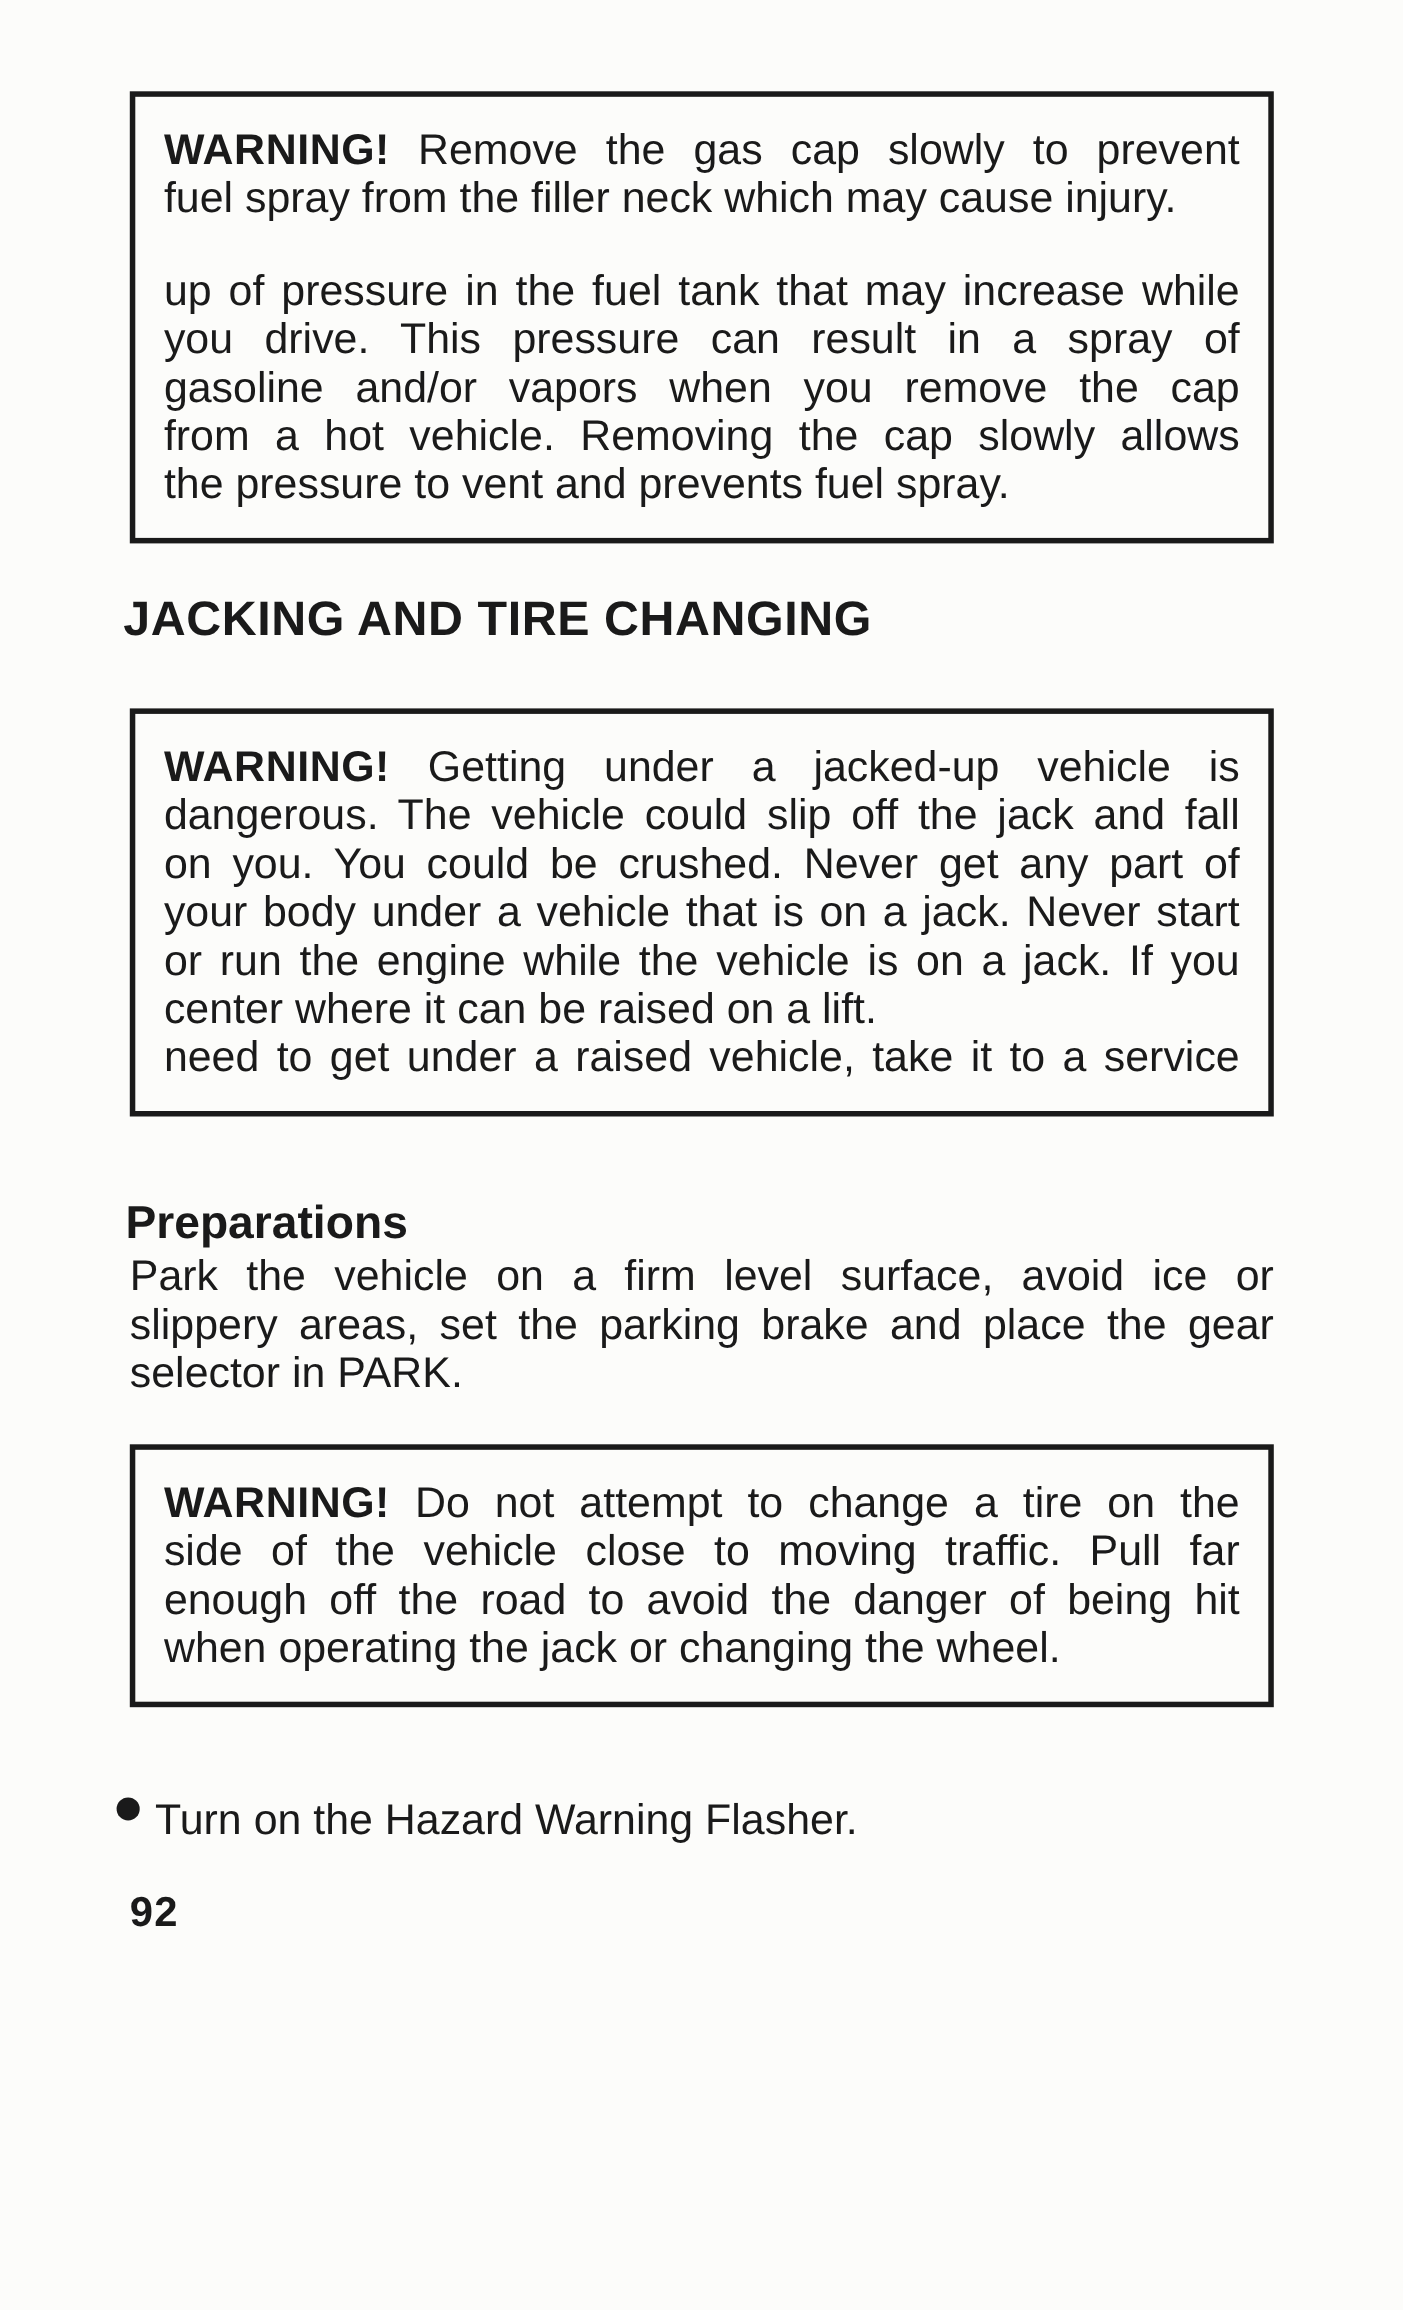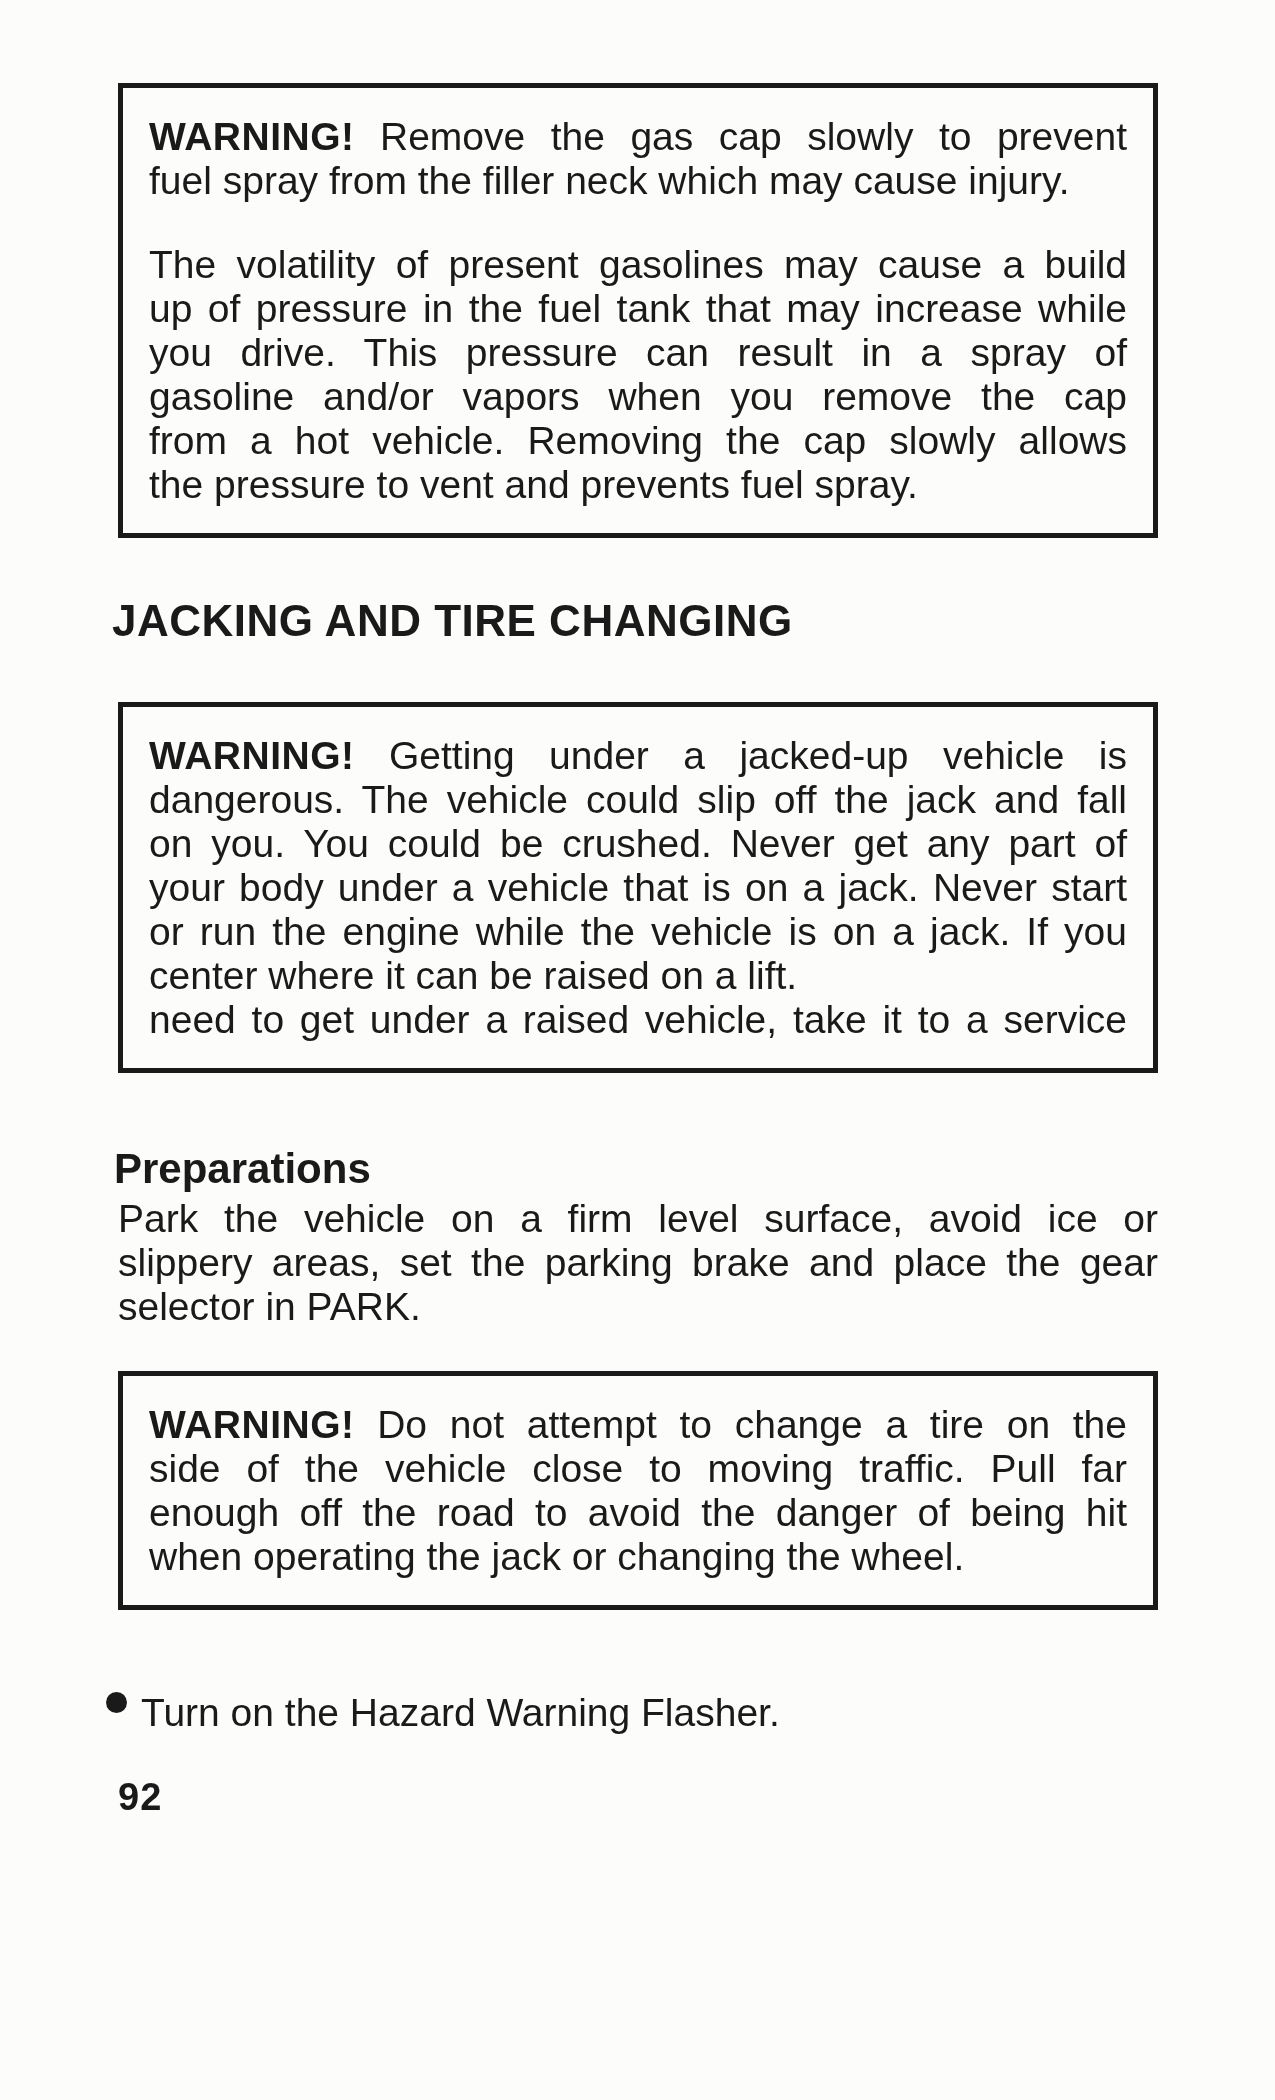--- a/index.html
+++ b/index.html
@@ -41,21 +41,21 @@
     letter-spacing:0;
   }
   .jline.final{
     text-align-last:left;
   }
   .warn{
     font-weight:700;
     letter-spacing:0.5px;
   }
   .section-heading{
-    margin:58px 0 0 -6px;
+    margin:44px 0 0 -6px;
     font-size:44px;
     line-height:50px;
     font-weight:700;
     letter-spacing:0.5px;
   }
   .box2{margin-top:56px;}
   .sub-heading{
     margin:72px 0 4px -4px;
     font-size:42px;
     line-height:48px;
@@ -94,21 +94,20 @@
 
 <div class="page">
   <div class="content">
 
     <div class="warning-box box1">
         <div class="par">
           <div class="jline"><strong class="warn">WARNING!</strong> Remove the gas cap slowly to prevent</div>
           <div class="jline final">fuel spray from the filler neck which may cause injury.</div>
         </div>
         <div class="par">
-          <div class="jline">The volatility of present gasolines may cause a build</div>
           <div class="jline">up of pressure in the fuel tank that may increase while</div>
           <div class="jline">you drive. This pressure can result in a spray of</div>
           <div class="jline">gasoline and/or vapors when you remove the cap</div>
           <div class="jline">from a hot vehicle. Removing the cap slowly allows</div>
           <div class="jline final">the pressure to vent and prevents fuel spray.</div>
         </div>
       </div>
 
     <h1 class="section-heading">JACKING AND TIRE CHANGING</h1>
 

